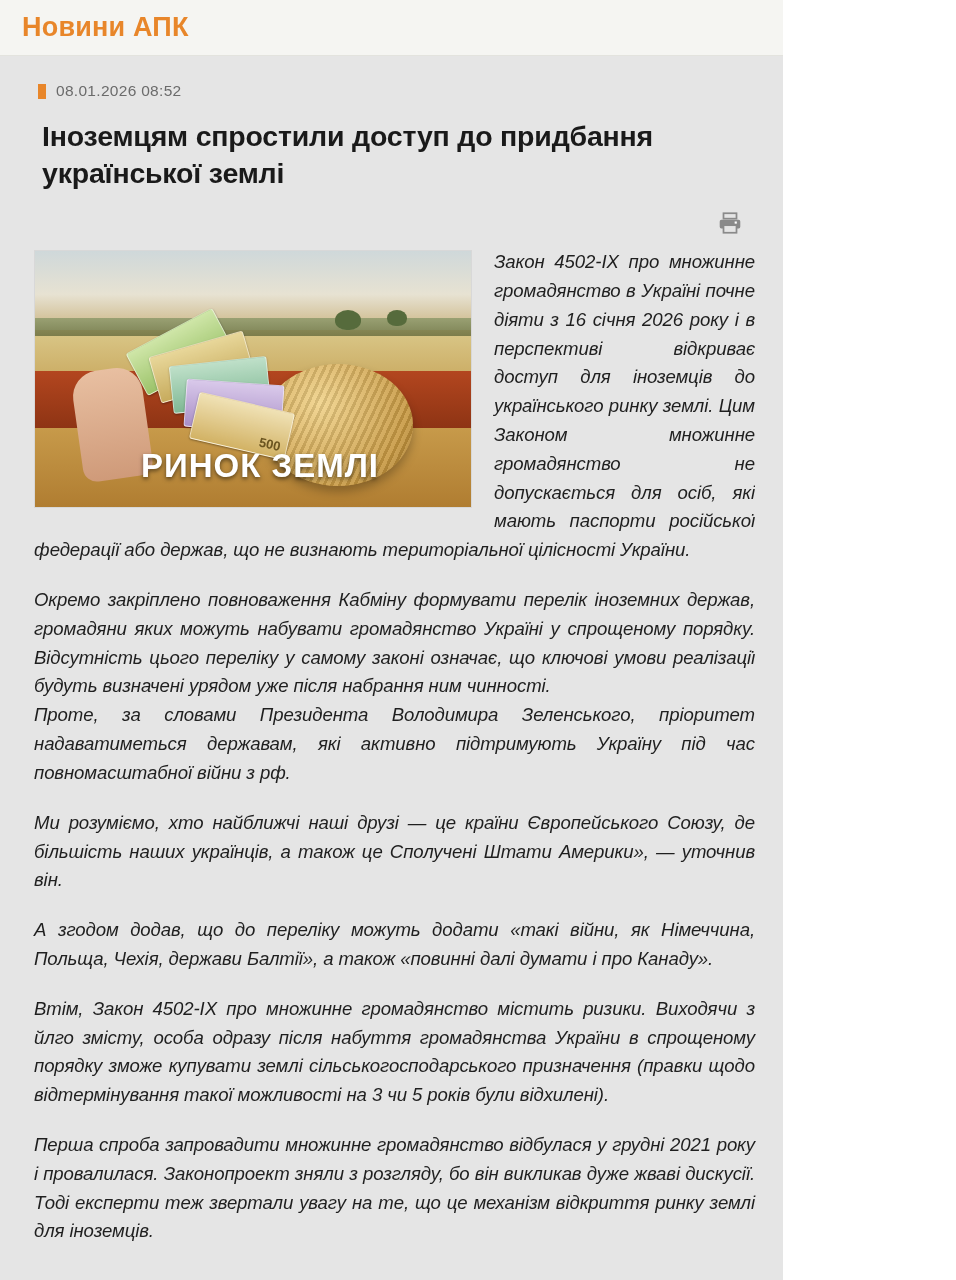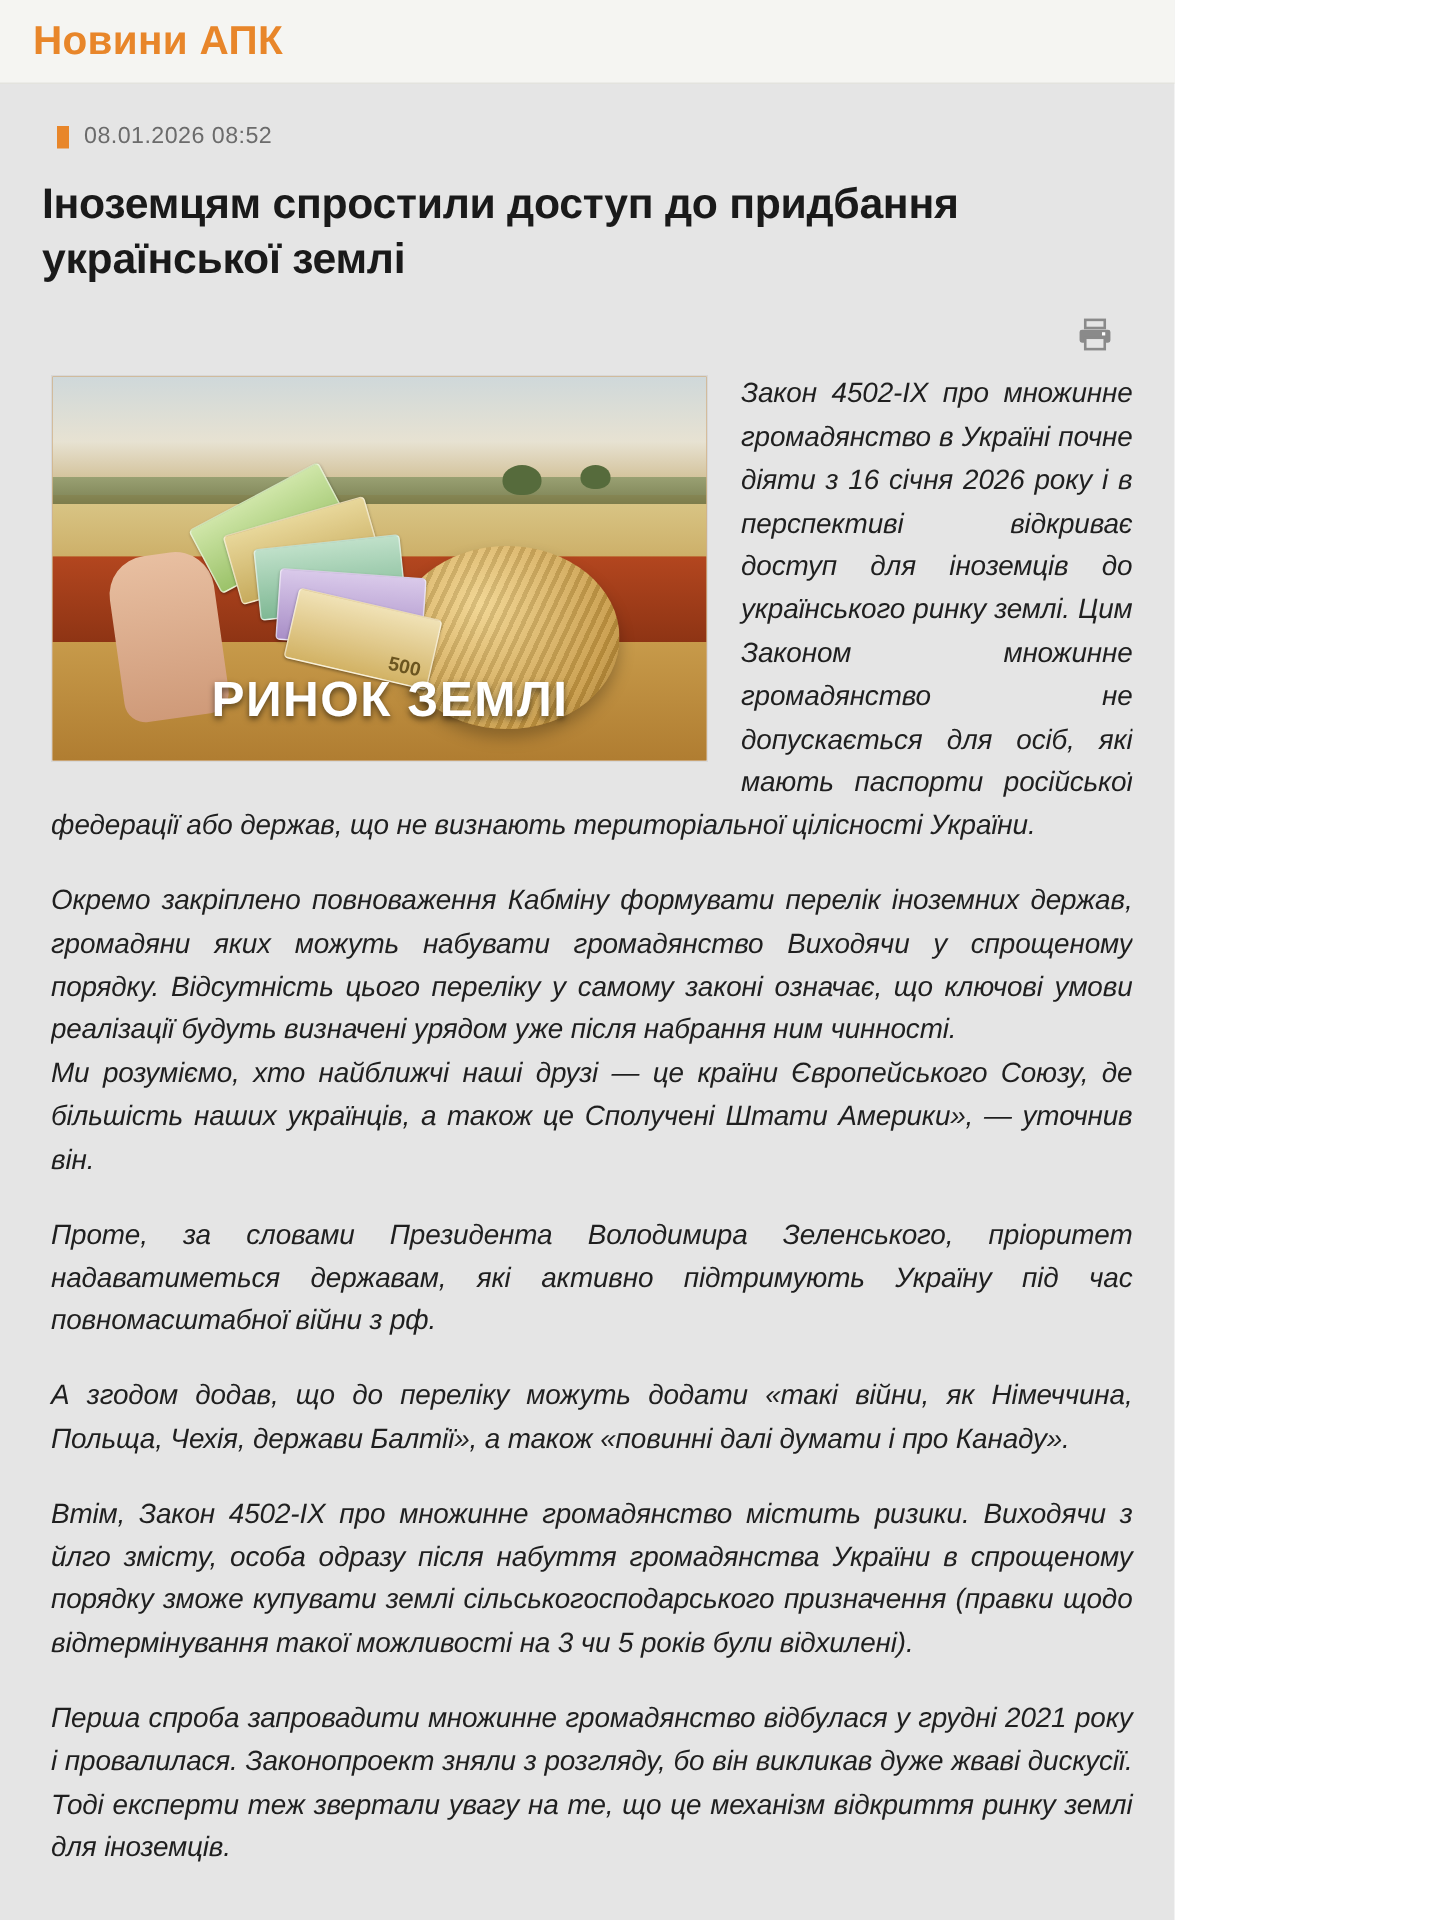--- a/index.html
+++ b/index.html
@@ -49,21 +49,21 @@
     margin-right: 10px;
     flex: none;
   }
   .meta-date {
     font-size: 15.5px;
     color: #6b6b6b;
     letter-spacing: 0.3px;
   }
   
   .article-title {
-    margin: 18px 40px 0 28px;
+    margin: 18px 40px 0 42px;
     font-size: 28.5px;
     line-height: 1.3;
     font-weight: bold;
     color: #1a1a1a;
     letter-spacing: -0.2px;
   }
   
   .tools-row {
     display: flex;
     justify-content: flex-end;
@@ -222,25 +222,25 @@
         <span class="ill-bill b2"></span>
         <span class="ill-bill b3"></span>
         <span class="ill-bill b4"></span>
         <span class="ill-bill b5">
           <span class="denom">500</span>
         </span>
         <figcaption class="ill-caption">РИНОК ЗЕМЛІ</figcaption>
       </figure>
 
       <p class="para">Закон 4502-IX про множинне громадянство в Україні почне діяти з 16 січня 2026 року і в перспективі відкриває доступ для іноземців до українського ринку землі. Цим Законом множинне громадянство не допускається для осіб, які мають паспорти російської федерації або держав, що не визнають територіальної цілісності України.</p>
-      <p class="para">Окремо закріплено повноваження Кабміну формувати перелік іноземних держав, громадяни яких можуть набувати громадянство Виходячи у спрощеному порядку. Відсутність цього переліку у самому законі означає, що ключові умови реалізації будуть визначені урядом уже після набрання ним чинності.</p>
+      <p class="para">Окремо закріплено повноваження Кабміну формувати перелік іноземних держав, громадяни яких можуть набувати громадянство Україні у спрощеному порядку. Відсутність цього переліку у самому законі означає, що ключові умови реалізації будуть визначені урядом уже після набрання ним чинності.</p>
     </div>
 
+    <p class="para">Проте, за словами Президента Володимира Зеленського, пріоритет надаватиметься державам, які активно підтримують Україну під час повномасштабної війни з рф.</p>
     <p class="para">Ми розуміємо, хто найближчі наші друзі — це країни Європейського Союзу, де більшість наших українців, а також це Сполучені Штати Америки», — уточнив він.</p>
-    <p class="para">Проте, за словами Президента Володимира Зеленського, пріоритет надаватиметься державам, які активно підтримують Україну під час повномасштабної війни з рф.</p>
     <p class="para">А згодом додав, що до переліку можуть додати «такі війни, як Німеччина, Польща, Чехія, держави Балтії», а також «повинні далі думати і про Канаду».</p>
     <p class="para">Втім, Закон 4502-IX про множинне громадянство містить ризики. Виходячи з йлго змісту, особа одразу після набуття громадянства України в спрощеному порядку зможе купувати землі сільськогосподарського призначення (правки щодо відтермінування такої можливості на 3 чи 5 років були відхилені).</p>
     <p class="para">Перша спроба запровадити множинне громадянство відбулася у грудні 2021 року і провалилася. Законопроект зняли з розгляду, бо він викликав дуже жваві дискусії. Тоді експерти теж звертали увагу на те, що це механізм відкриття ринку землі для іноземців.</p>
 
     <div class="bottom-pad"></div>
   </div>
 
 </div>
 
 </body></html>

